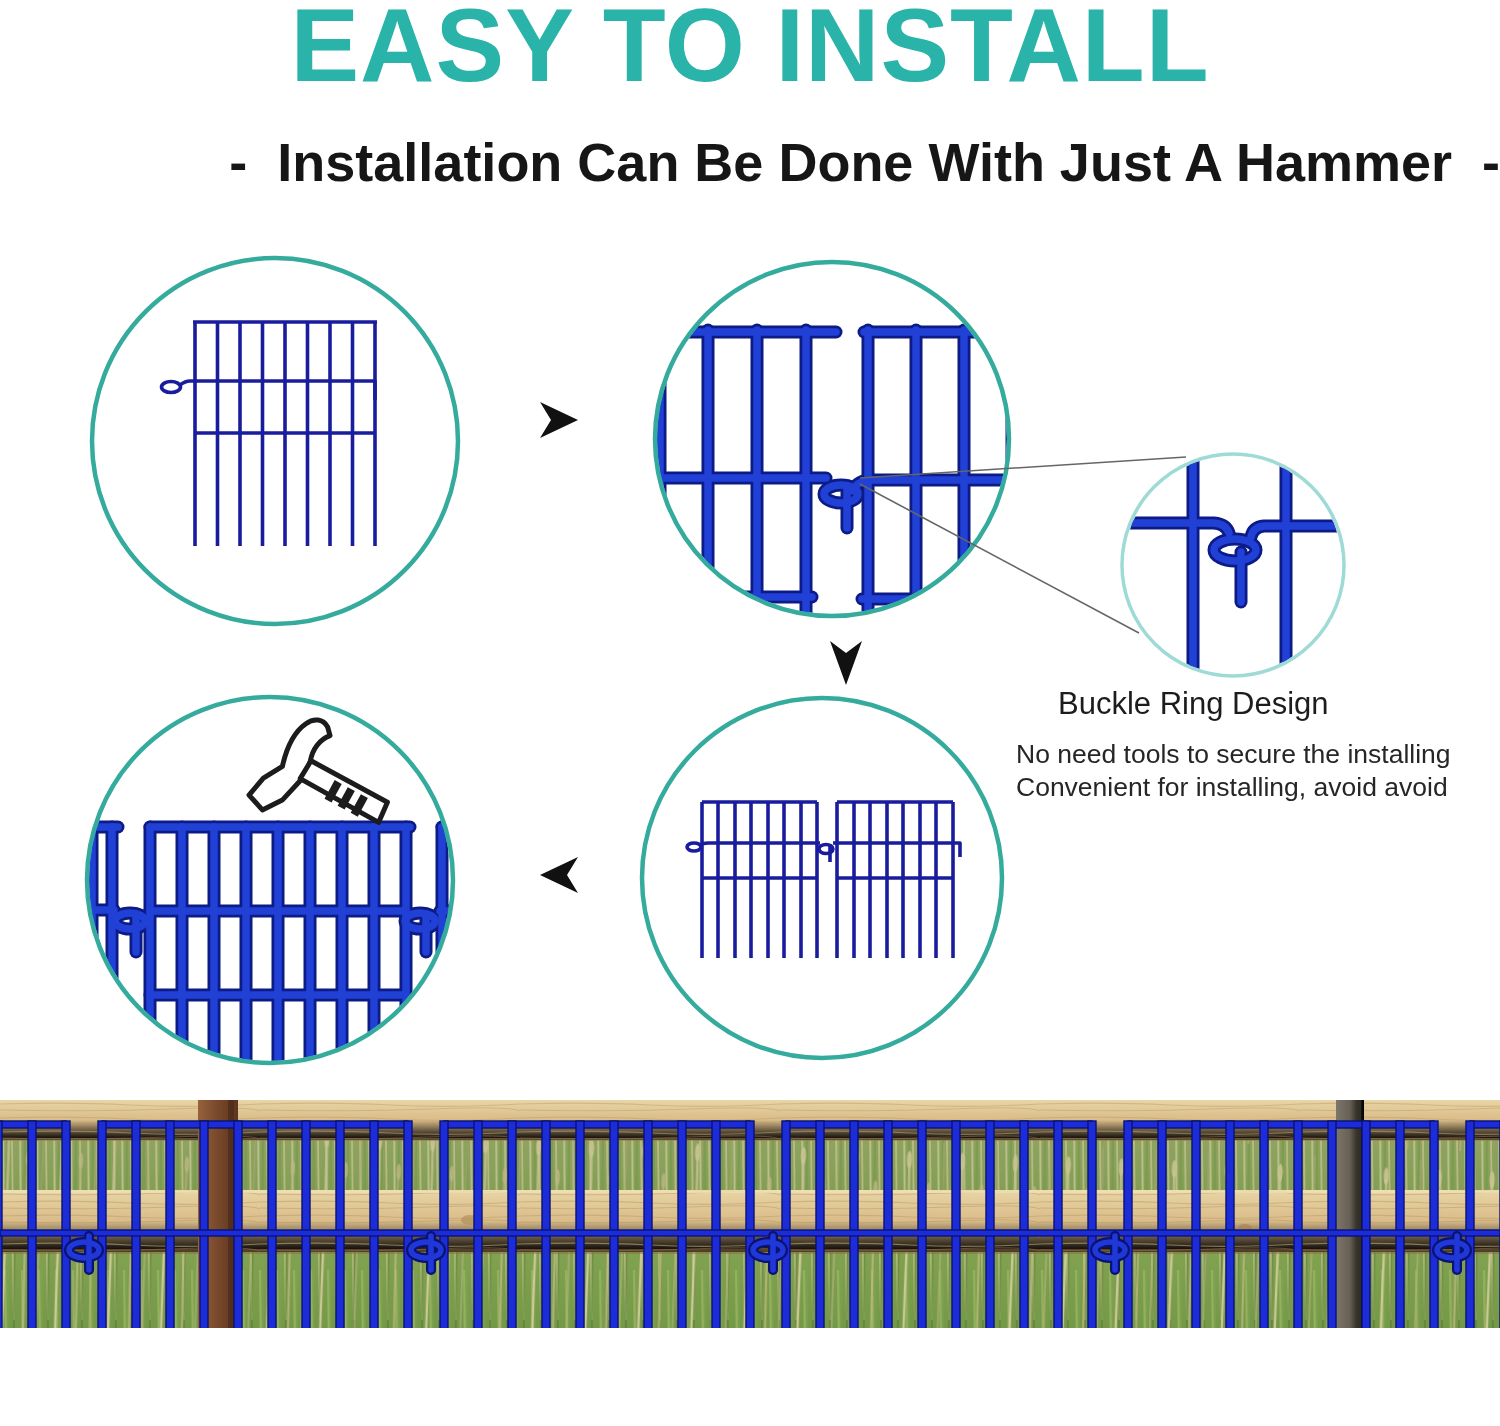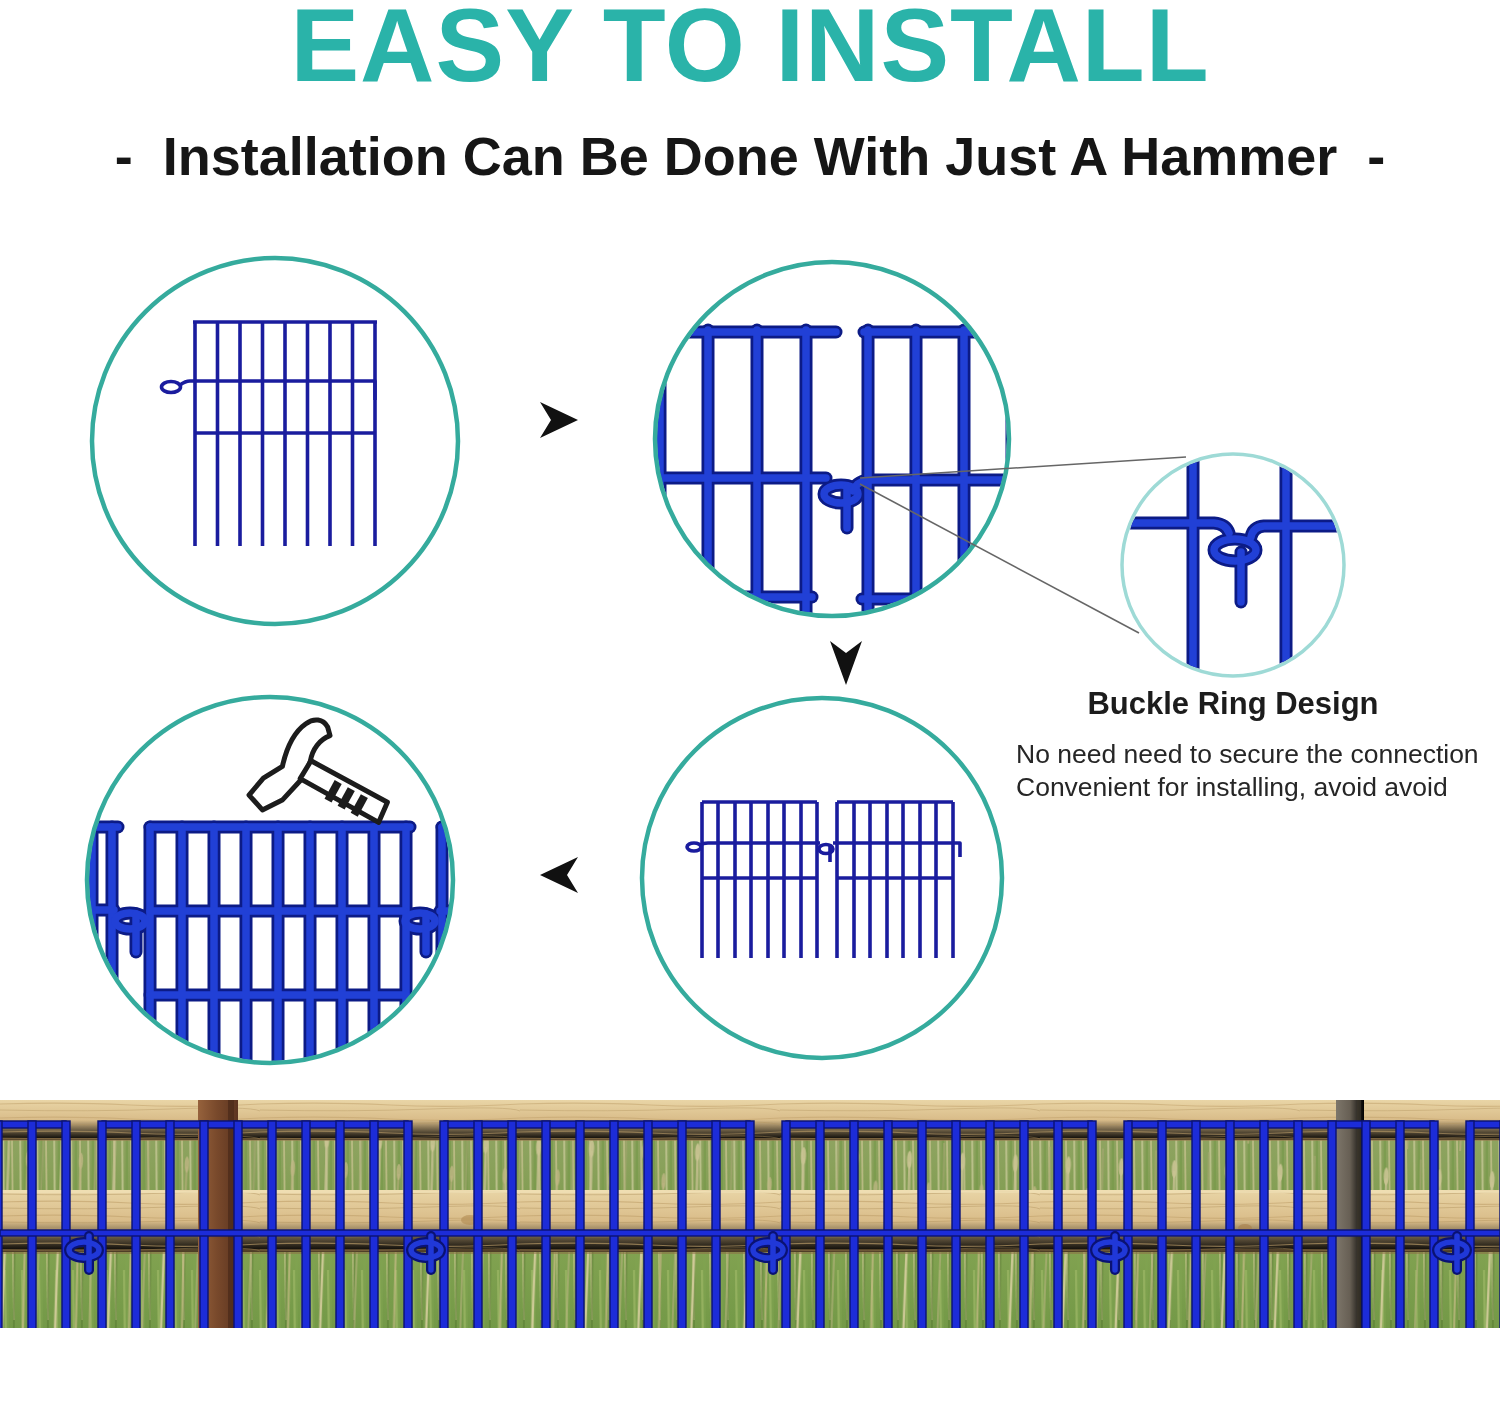--- a/index.html
+++ b/index.html
@@ -1,23 +1,23 @@
 <!DOCTYPE html>
 <html><head>
 <meta charset="utf-8">
 <style>
   html,body{margin:0;padding:0;background:#ffffff;}
   .canvas{position:relative;width:1500px;height:1328px;background:#fff;overflow:hidden;
           font-family:"Liberation Sans",sans-serif;}
   .title{position:absolute;top:-10px;left:0;width:100%;text-align:center;
          font-size:103px;line-height:112px;font-weight:bold;color:#2ab3a9;letter-spacing:1px;}
-  .subtitle{position:absolute;top:124px;left:0;width:100%;text-align:center;
+  .subtitle{position:absolute;top:130px;left:0;width:100%;text-align:right;
             font-size:54px;line-height:64px;font-weight:bold;color:#161616;white-space:pre;}
-  .callout-heading{position:absolute;left:1058px;top:686px;width:350px;text-align:center;
-                   font-size:31px;font-weight:bold;color:#1c1c1c;}
+  .callout-heading{position:absolute;left:1058px;top:686px;width:350px;
+                   font-size:31px;font-weight:normal;color:#1c1c1c;}
   .callout-body{position:absolute;left:1016px;top:738px;font-size:26.5px;line-height:33px;
                 color:#262626;white-space:nowrap;}
   svg.diagram{position:absolute;top:0;left:0;}
   svg.photo{position:absolute;top:1100px;left:0;}
   
   .w1{stroke:#1a1c9e;stroke-width:3.6;fill:none;stroke-linejoin:round;}
   
   .t1{stroke:#0c1b86;stroke-width:13;fill:none;stroke-linecap:round;stroke-linejoin:round;}
   .t2{stroke:#2140d6;stroke-width:7.5;fill:none;stroke-linecap:round;stroke-linejoin:round;}
   .ring{stroke:#35ab9d;stroke-width:4.5;fill:none;}
@@ -211,21 +211,21 @@
           <line class="hammerstripe" x1="4" y1="57" x2="24" y2="50"></line>
           <line class="hammerstripe" x1="9" y1="71" x2="29" y2="64"></line>
         </g>
       </g>
       <circle class="ring" cx="270" cy="880" r="183"></circle>
     </g>
   </svg>
 
   <div class="callout-heading">Buckle Ring Design</div>
   <div class="callout-body">
-    <div>No need need to secure the connection</div>
+    <div>No need tools to secure the installing</div>
     <div>Convenient for installing, avoid avoid</div>
   </div>
 
   <svg class="photo" width="1500" height="326" viewBox="0 0 326 326" preserveAspectRatio="none" style="width:1500px;height:326px">
   </svg>
   <svg class="photo" width="1500" height="326" viewBox="0 0 1500 326">
     <defs>
       <linearGradient id="grassbg" x1="0" y1="0" x2="0" y2="1">
         <stop offset="0" stop-color="#a3b273"></stop>
           <stop offset="0.35" stop-color="#88a655"></stop>

